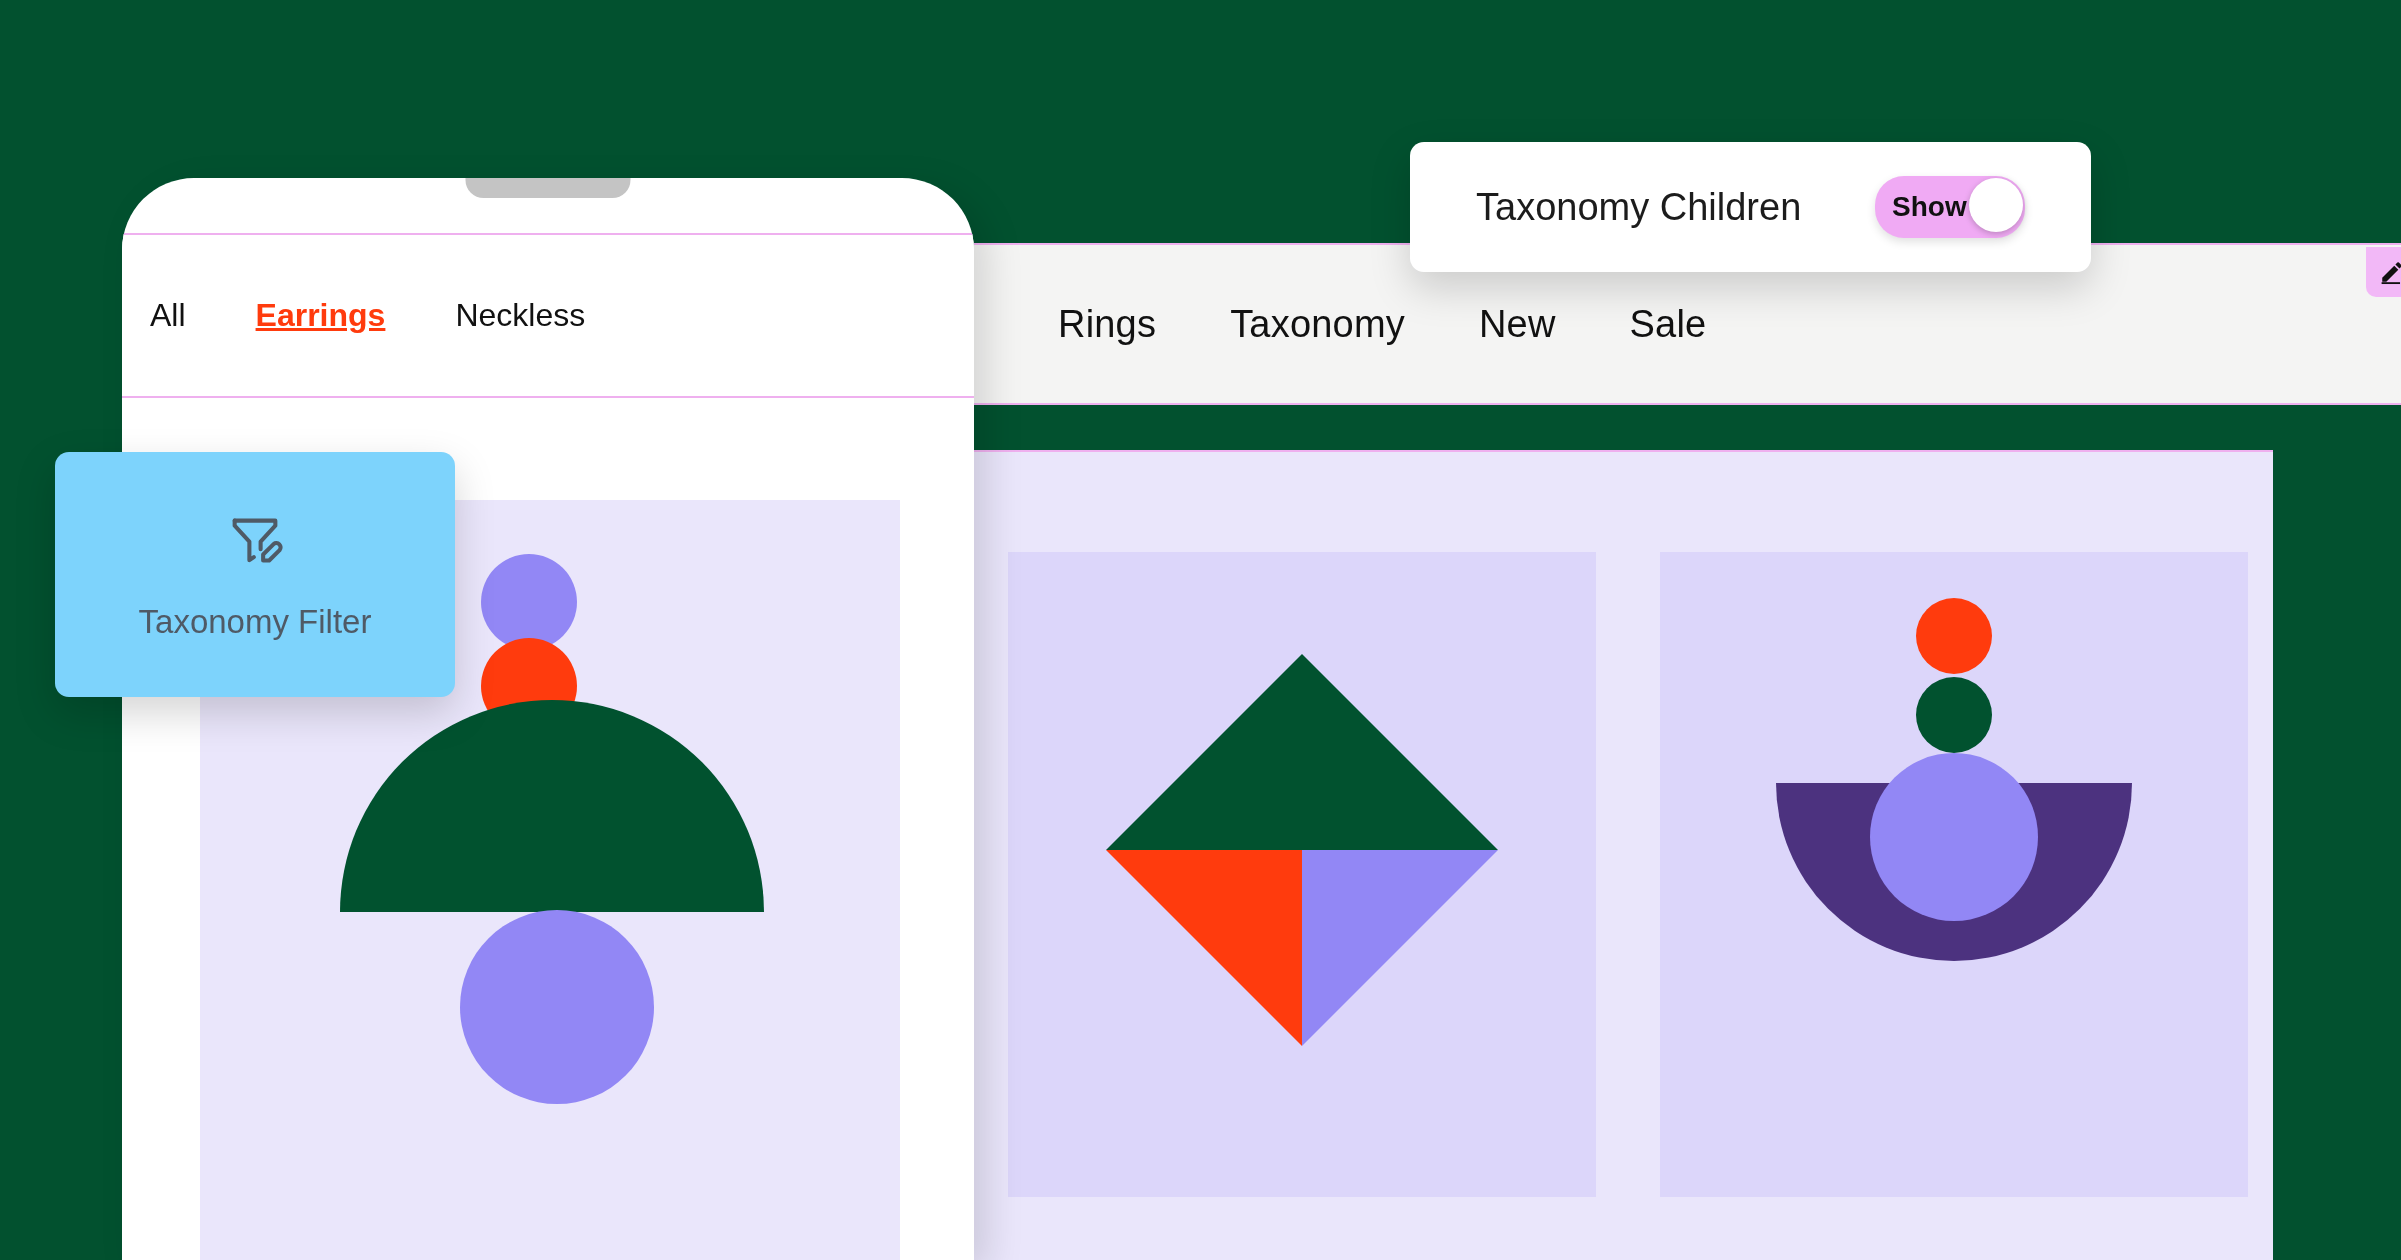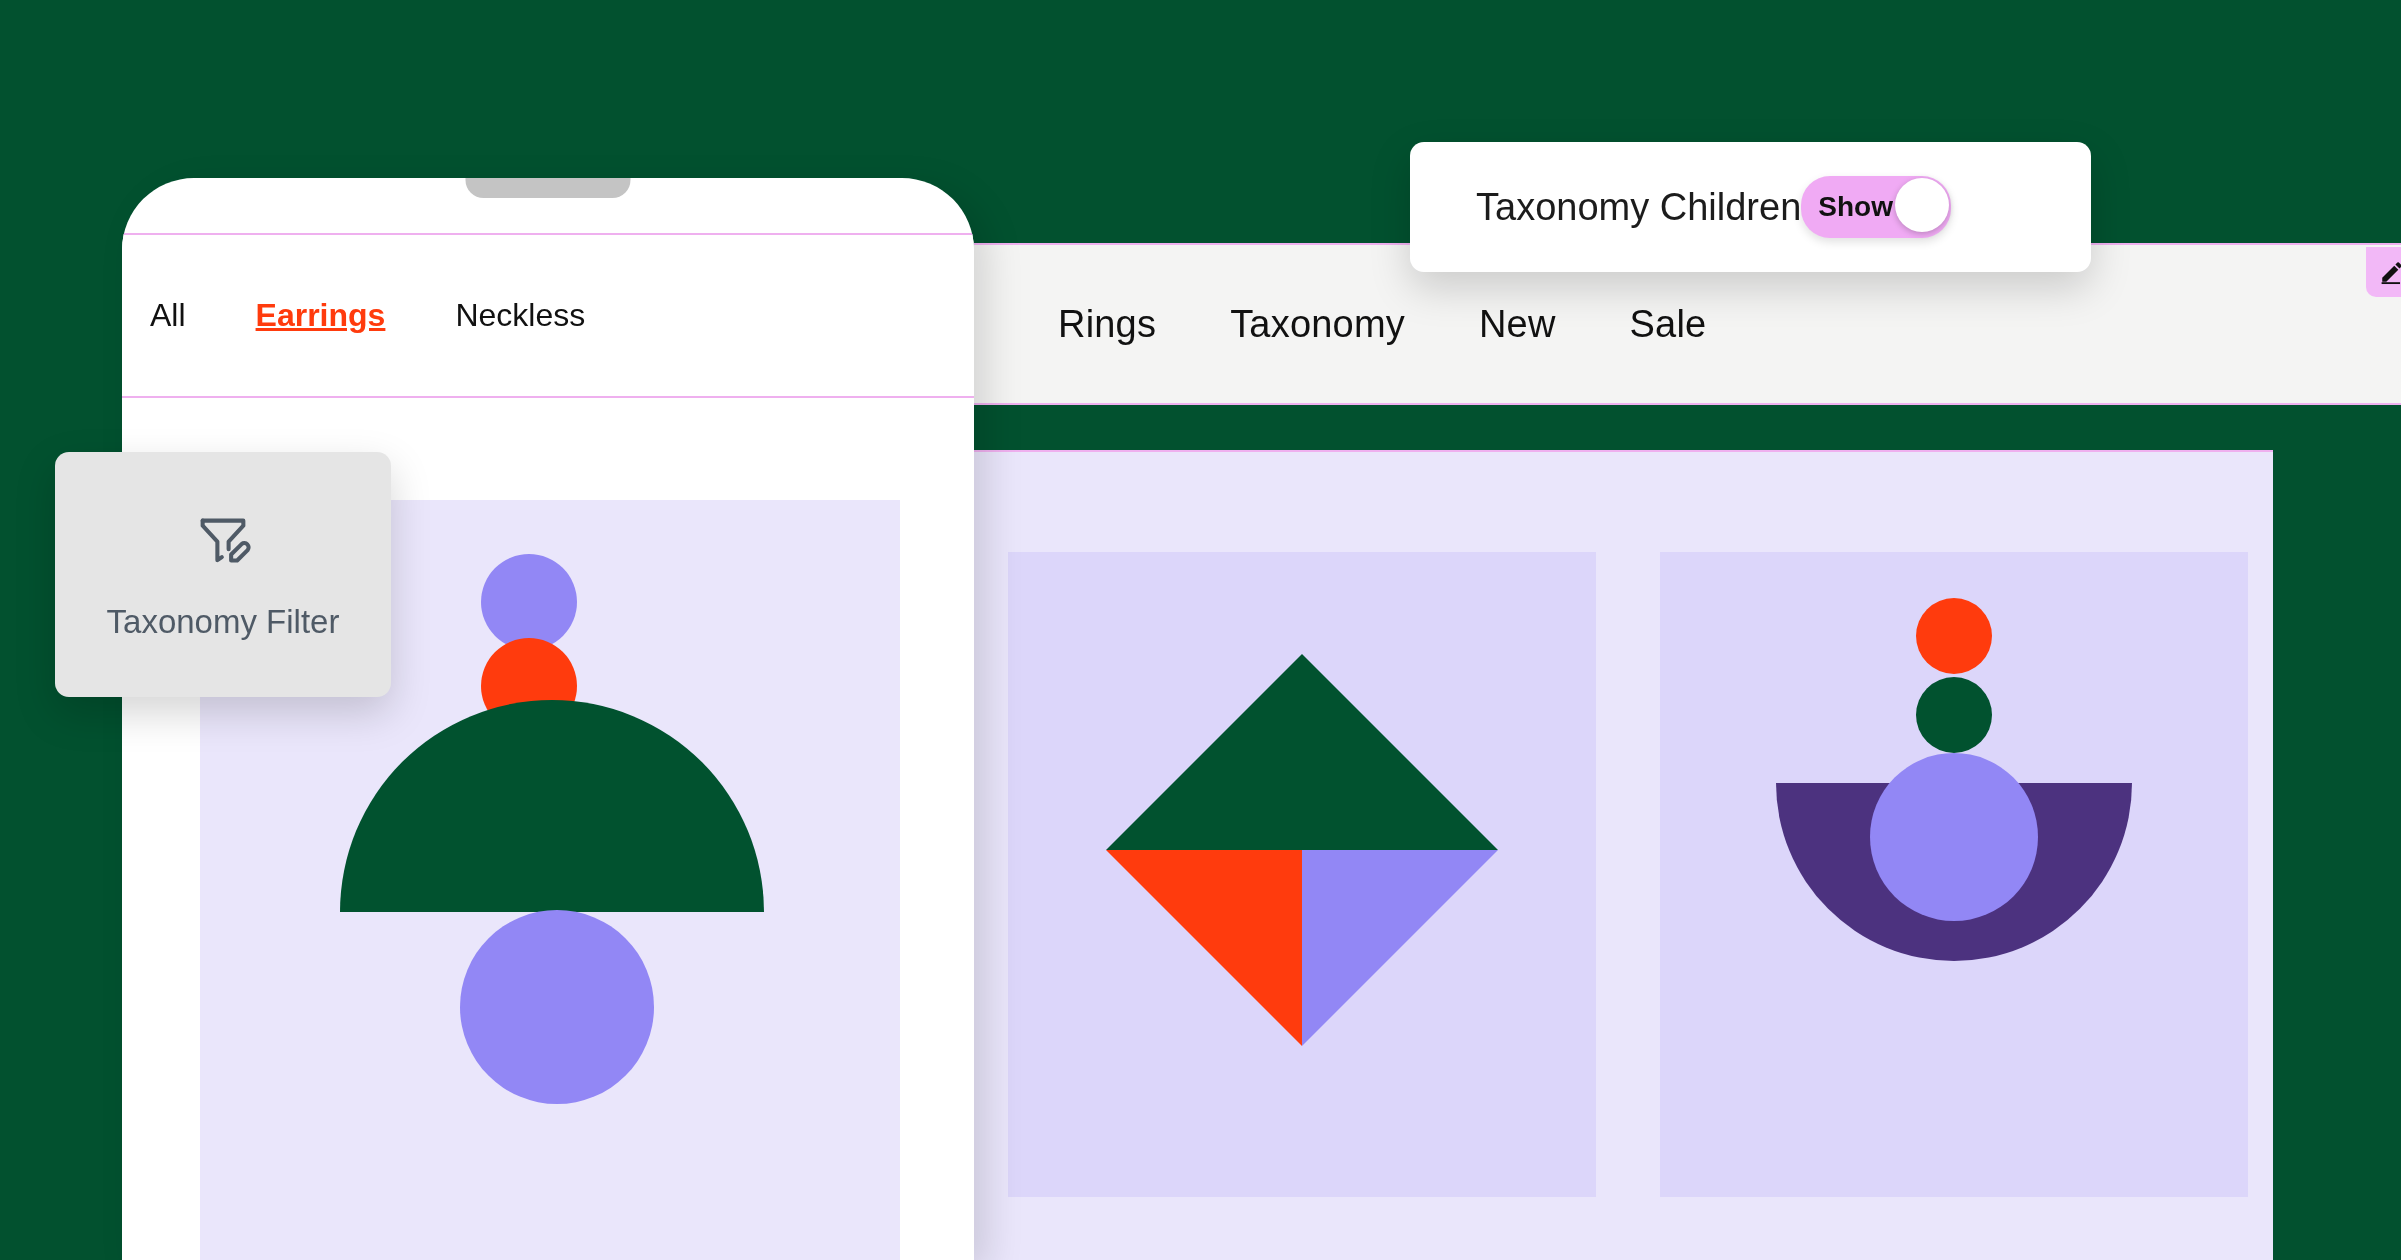--- a/index.html
+++ b/index.html
@@ -149,23 +149,23 @@
     height: 760px;
     background: #eae6fb;
     overflow: hidden;
   }
 
   
   #taxonomy-filter-card {
     position: absolute;
     left: 55px;
     top: 452px;
-    width: 336px;
+    width: 400px;
     height: 245px;
-    background: #e5e5e5;
+    background: #7dd3fc;
     border-radius: 14px;
     box-shadow: 0 16px 40px rgba(0,0,0,0.17);
     display: flex;
     flex-direction: column;
     align-items: center;
     justify-content: center;
     z-index: 10;
   }
 
   #taxonomy-filter-icon { margin-bottom: 28px; }
@@ -180,20 +180,21 @@
     position: absolute;
     left: 1410px;
     top: 142px;
     width: 681px;
     height: 130px;
     background: #ffffff;
     border-radius: 14px;
     box-shadow: 0 16px 40px rgba(0,0,0,0.17);
     display: flex;
     align-items: center;
+    justify-content: space-between;
     padding: 0 66px 0 66px;
     z-index: 12;
   }
 
   #taxonomy-children-label {
     font-size: 38px;
     color: #1c1c1c;
     font-weight: 400;
     white-space: nowrap;
   }

